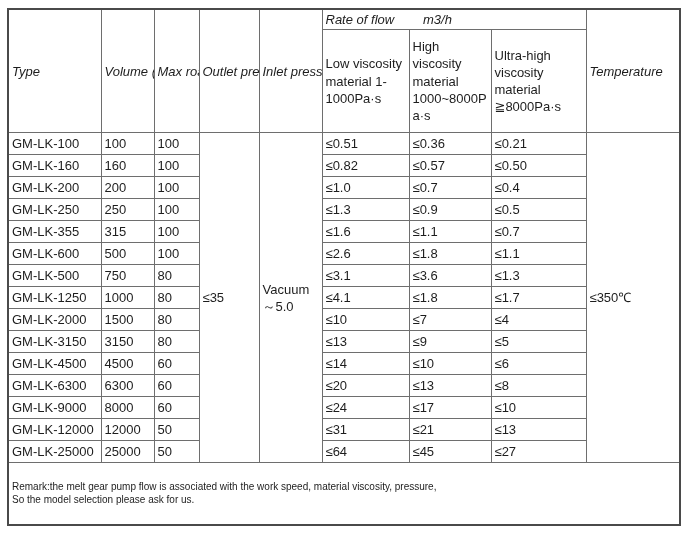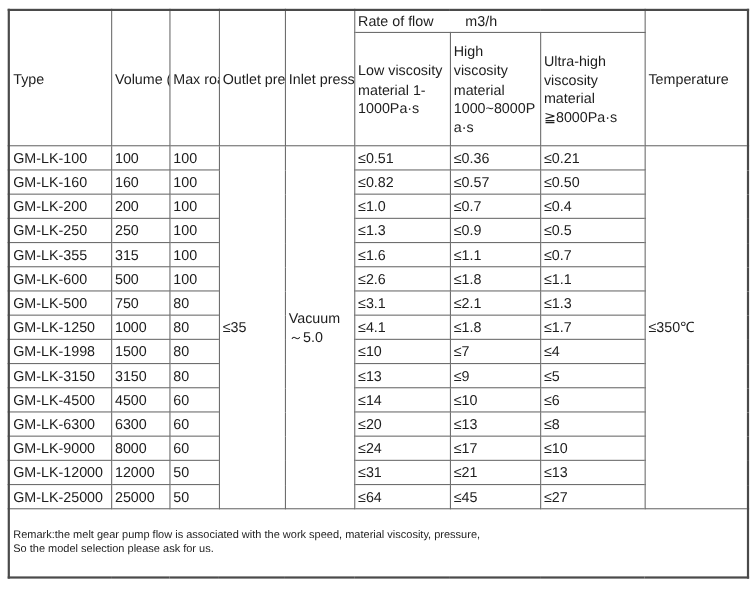--- a/index.html
+++ b/index.html
@@ -26,21 +26,21 @@
     border:2px solid var(--outer_border);
   }
   table.spec td{
     border:1px solid var(--border);
     padding:1px 3px;
     vertical-align:middle;
     text-align:left;
     overflow:hidden;
     line-height:1.32;
   }
-  tr.hrow1 td{height:20px;white-space:pre;}
+  tr.hrow1 td{height:20px;white-space:pre;font-style:italic;}
   tr.hrow2 td{height:103px;}
   td.wrap{overflow-wrap:break-word;word-wrap:break-word;}
   tr.drow td{height:22px;}
   td.mid{vertical-align:middle;}
   td.prel{white-space:pre-line;}
   td.hl{border:2px solid var(--highlight_border);}
   td.remark{
     height:62px;
     vertical-align:top;
     font-size:10px;
@@ -130,33 +130,33 @@
         <td>100</td>
         <td>≤2.6</td>
         <td>≤1.8</td>
         <td>≤1.1</td>
       </tr>
       <tr class="drow">
         <td>GM-LK-500</td>
         <td>750</td>
         <td>80</td>
         <td>≤3.1</td>
-        <td>≤2.1</td>
+        <td>≤3.6</td>
         <td>≤1.3</td>
       </tr>
       <tr class="drow">
         <td>GM-LK-1250</td>
         <td>1000</td>
         <td>80</td>
         <td>≤4.1</td>
         <td>≤1.8</td>
         <td>≤1.7</td>
       </tr>
       <tr class="drow">
-        <td>GM-LK-1998</td>
+        <td>GM-LK-2000</td>
         <td>1500</td>
         <td>80</td>
         <td>≤10</td>
         <td>≤7</td>
         <td>≤4</td>
       </tr>
       <tr class="drow">
         <td>GM-LK-3150</td>
         <td>3150</td>
         <td>80</td>

